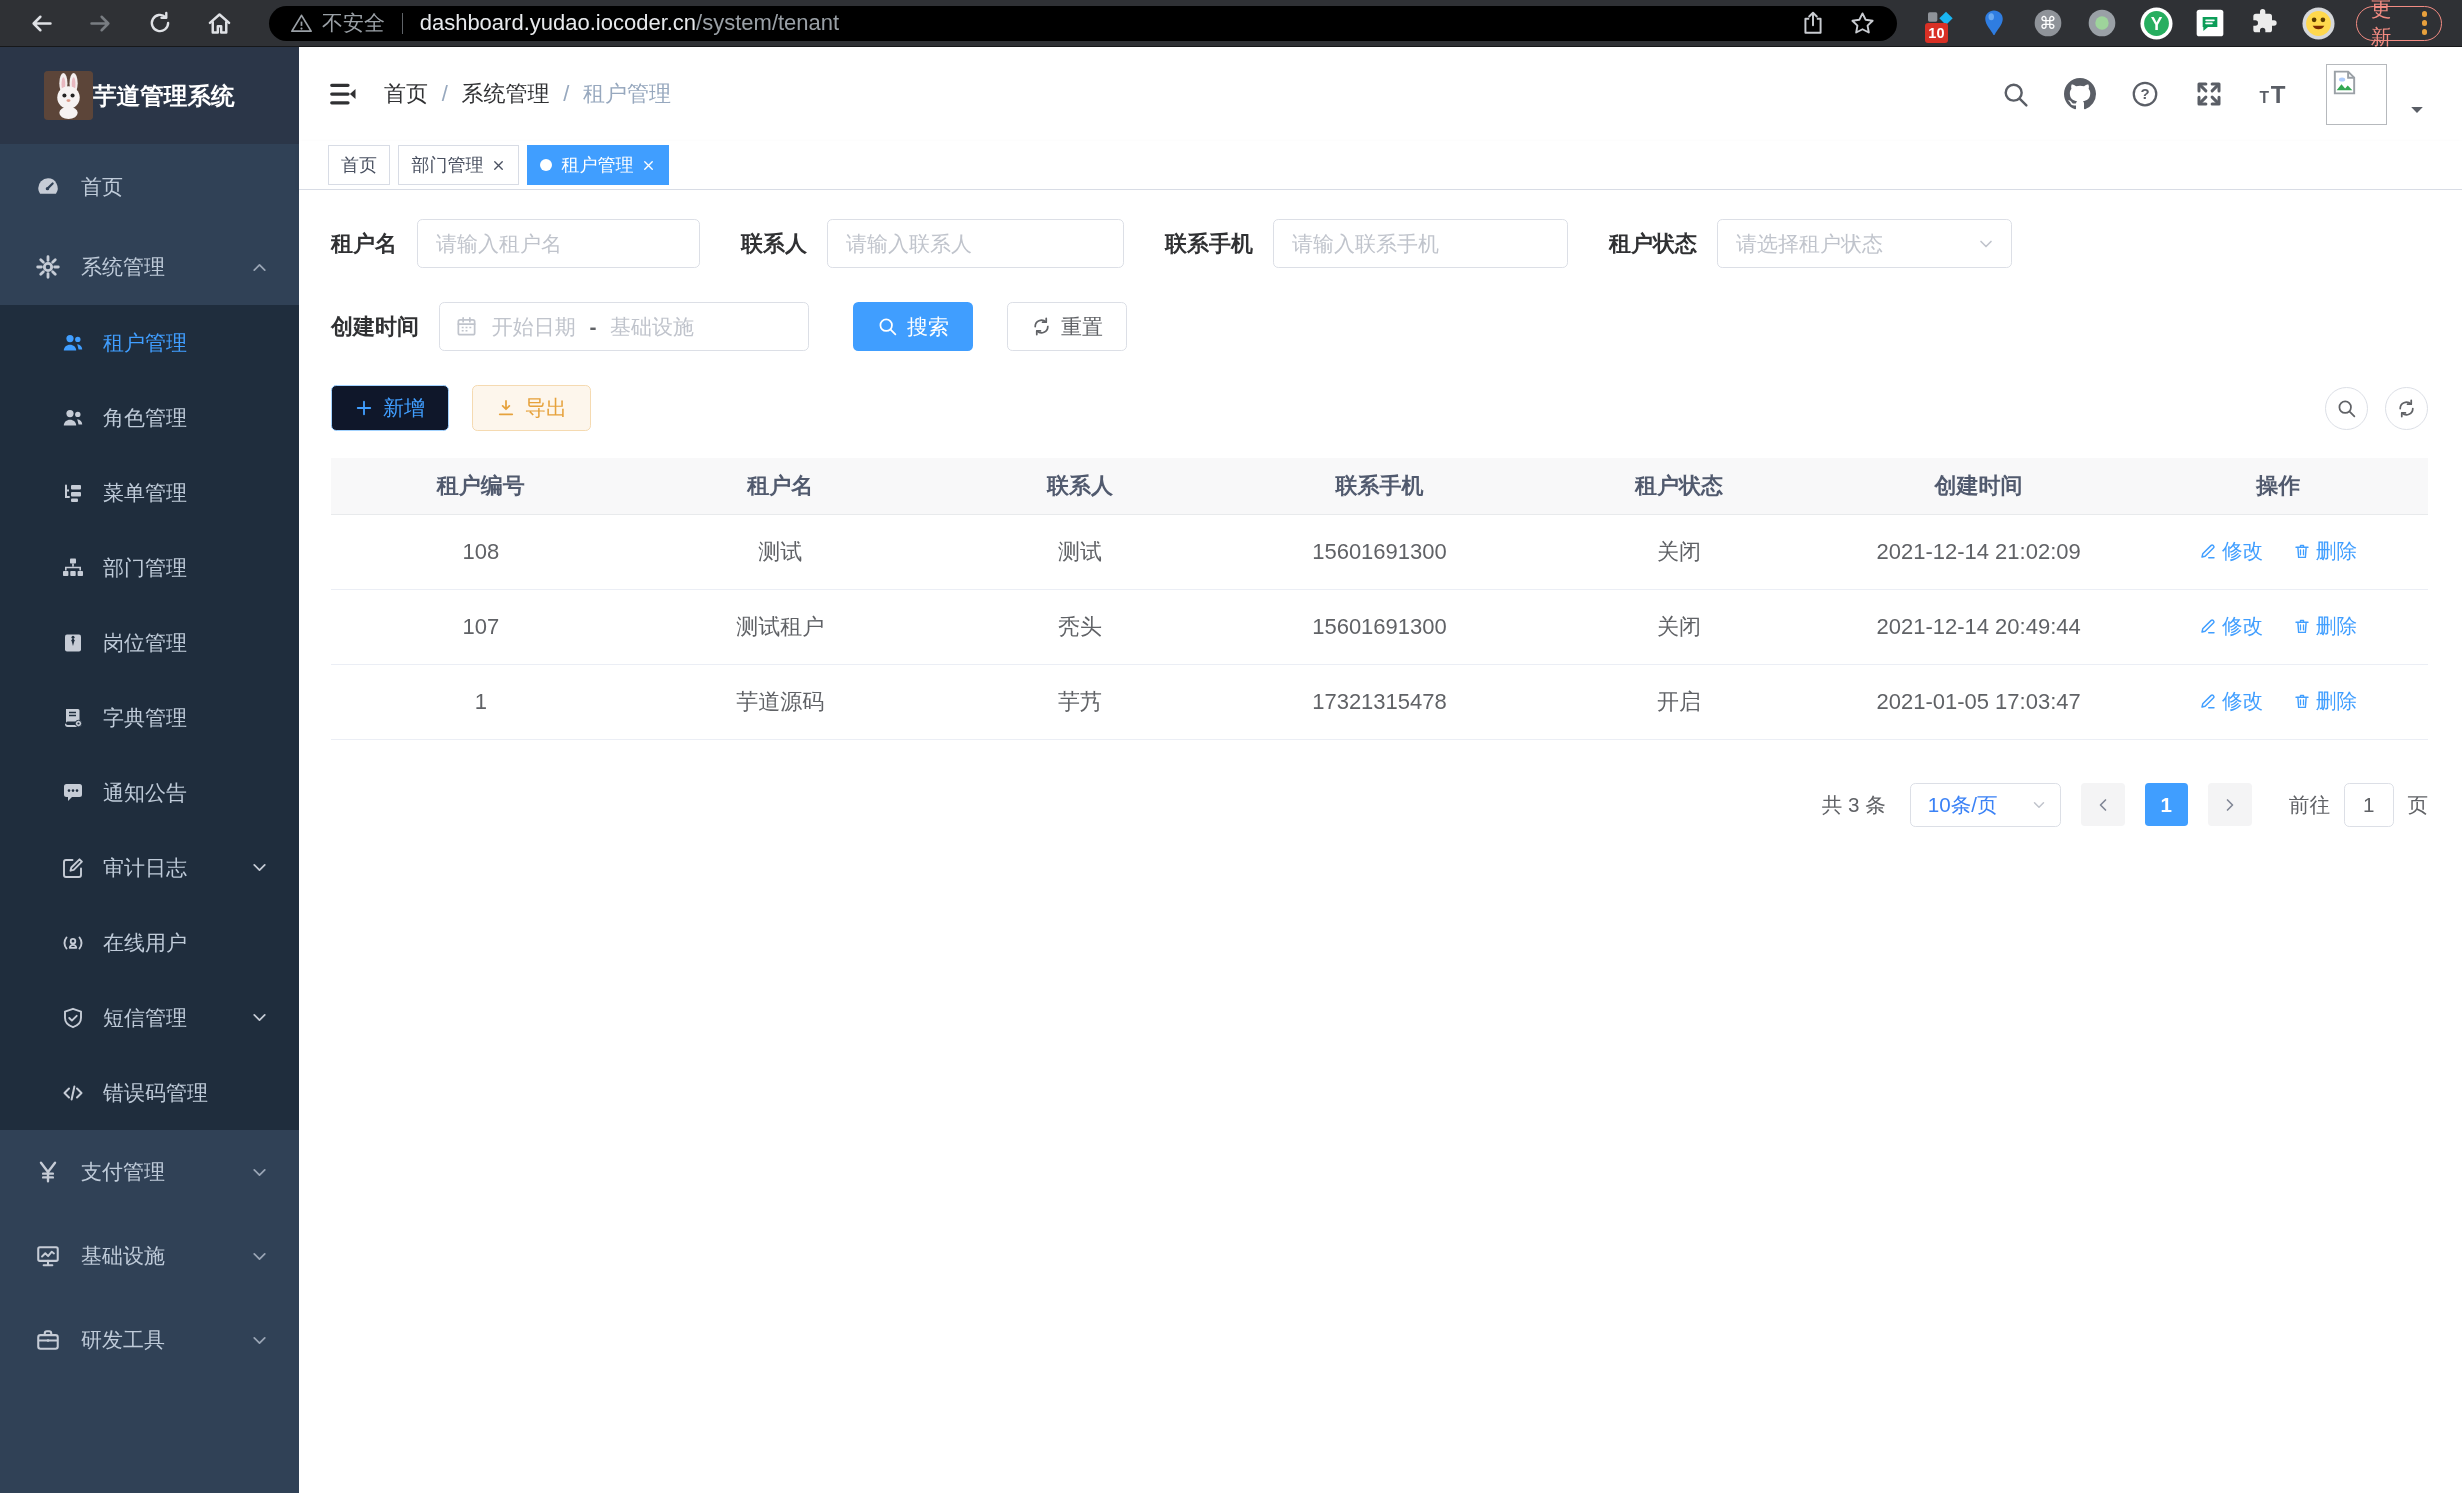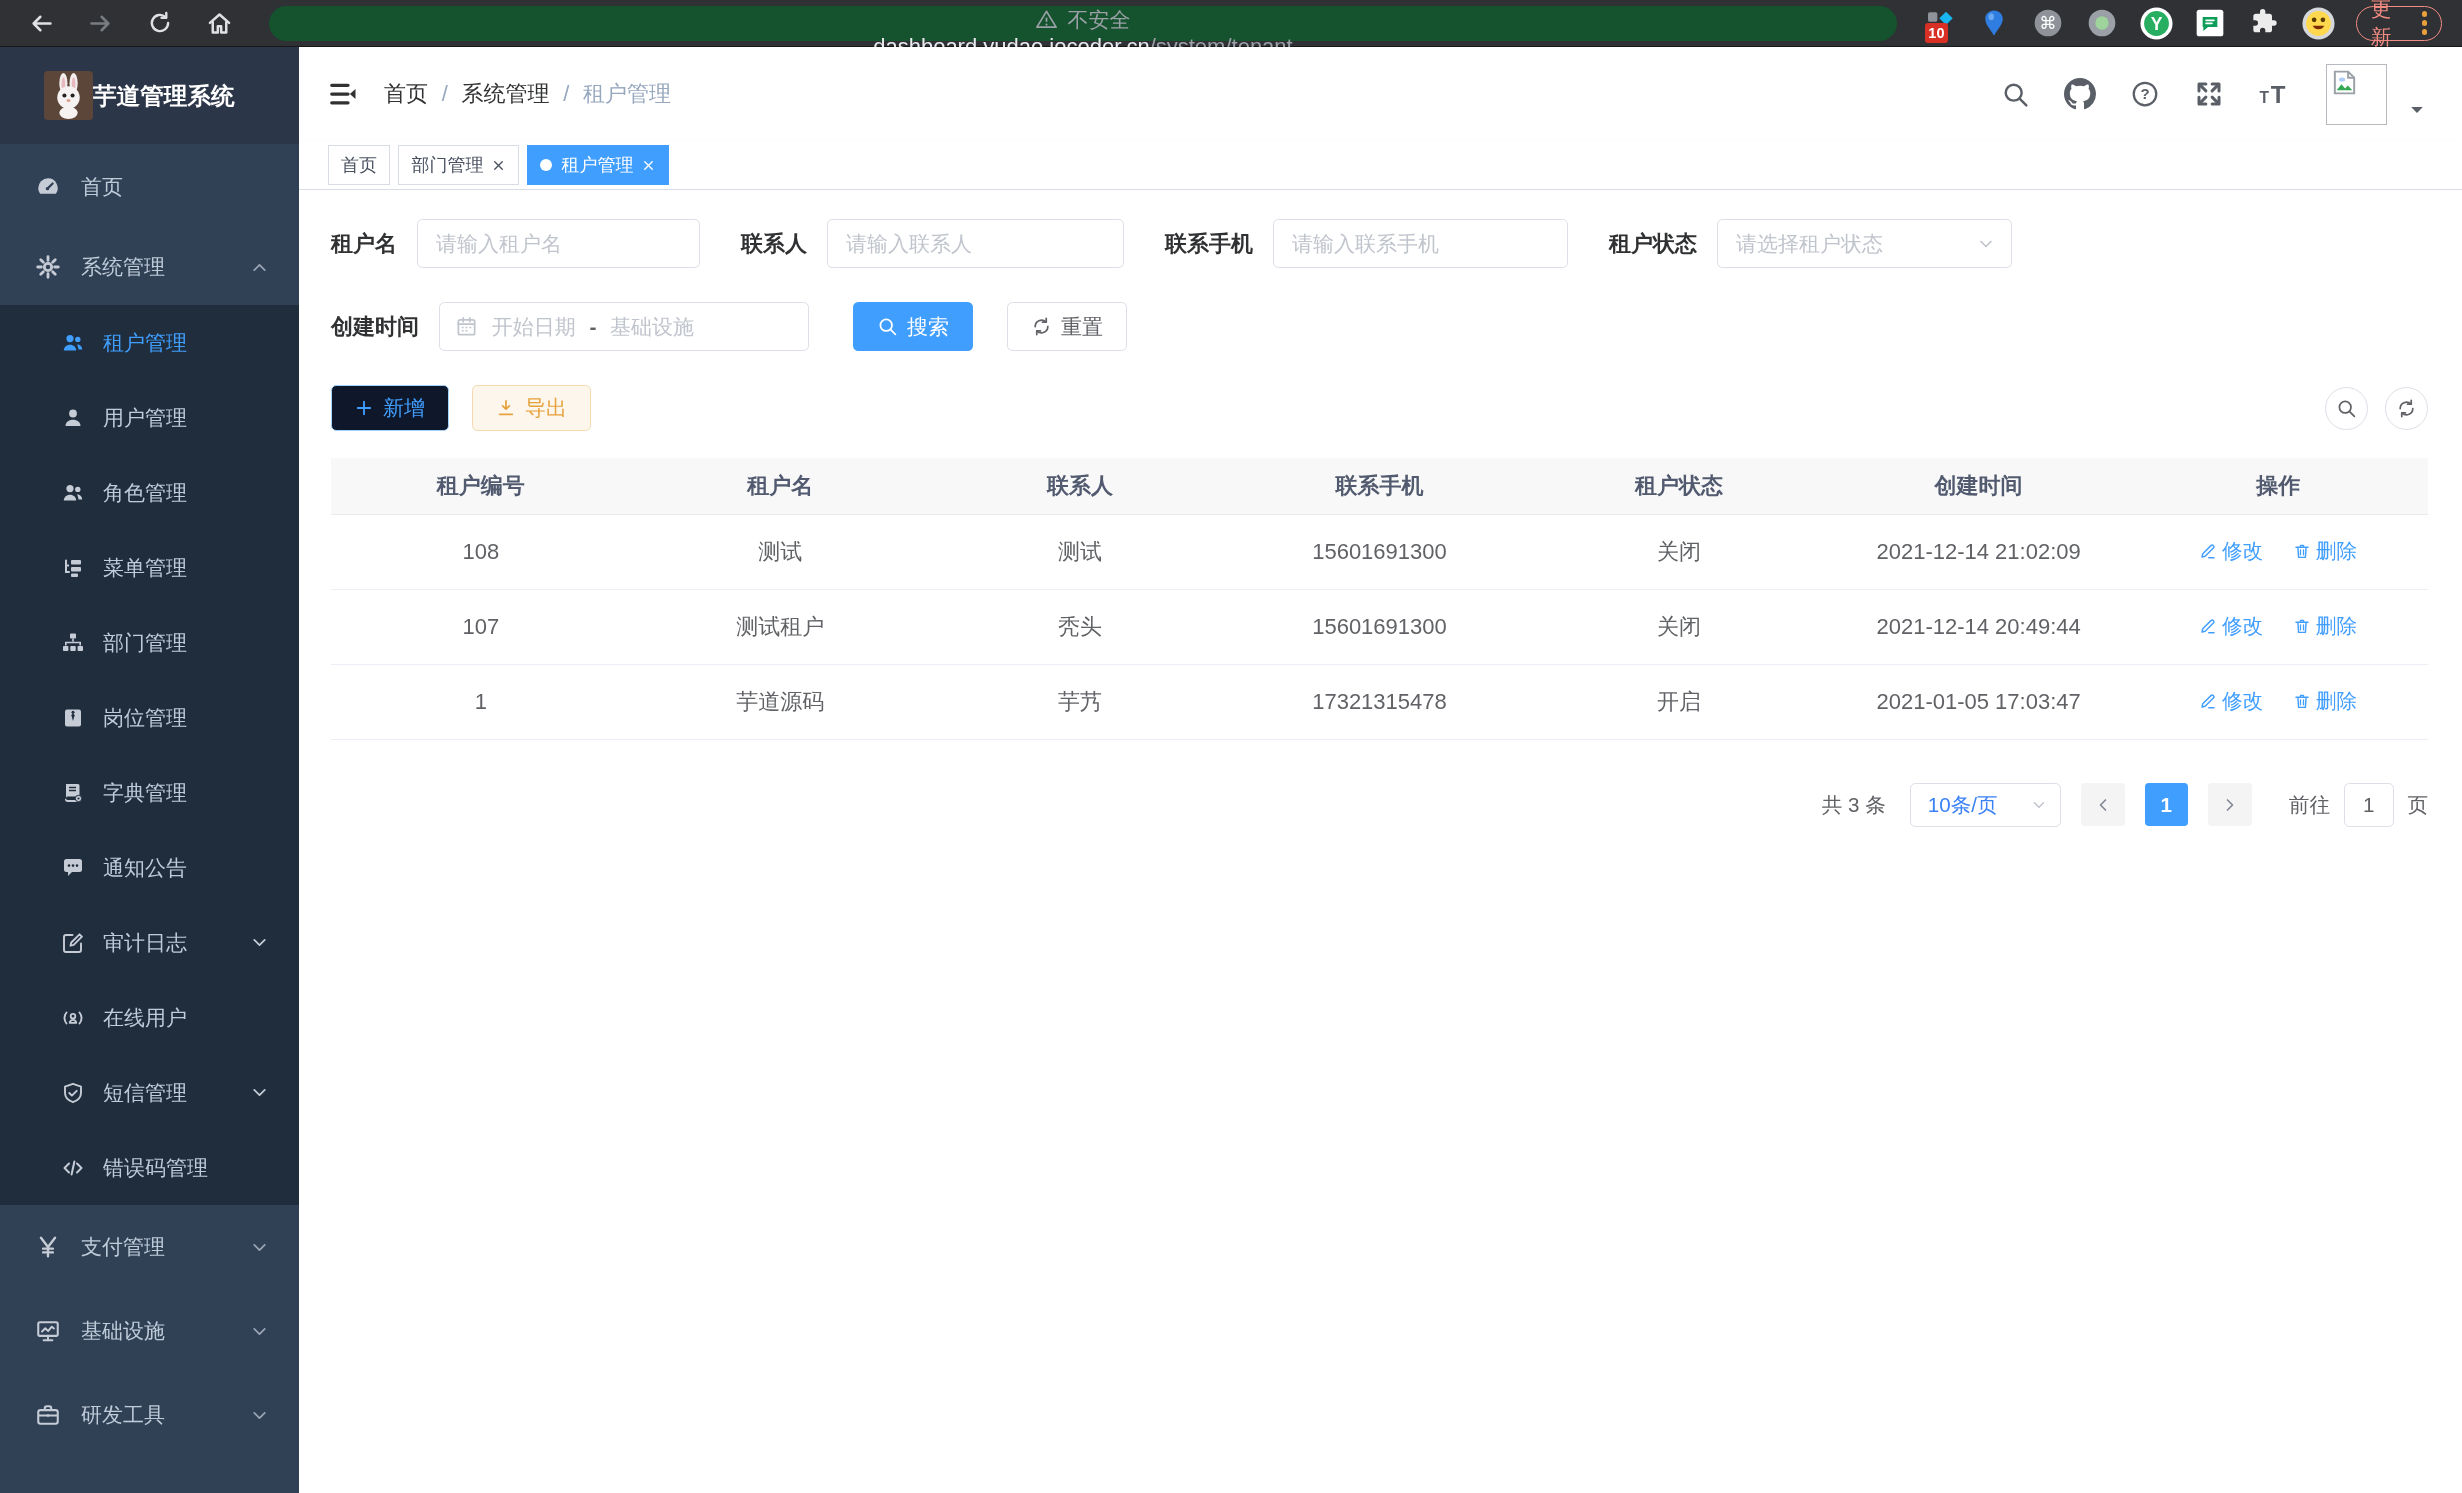--- a/index.html
+++ b/index.html
@@ -3,21 +3,21 @@
 <meta charset="utf-8">
 <style>
   * { margin:0; padding:0; box-sizing:border-box; }
   html,body { width:2462px; height:1494px; font-family:"Liberation Sans","DejaVu Sans",sans-serif; background:#fff; overflow:hidden; }
   .ic { display:inline-block; vertical-align:middle; flex:none; }
 
   
   .browser-bar { height:47px; background:#2f3135; border-bottom:0.8px solid #17181a; display:flex; align-items:center; padding:0 20px; }
   .nav-btn { width:43px; height:43px; display:flex; align-items:center; justify-content:center; color:#dfe1e5; margin-right:17px; cursor:pointer; }
   .nav-btn.dim { color:#797d82; }
-  .omnibox { width:1645px; height:35px; background:#14532d; border-radius:17.5px; display:flex; align-items:center; padding:0 21px; margin-left:10.7px;flex-direction:column; }
+  .omnibox { width:1645px; height:35px; background:#000000; border-radius:17.5px; display:flex; align-items:center; padding:0 21px; margin-left:10.7px; }
   .omni-chip { display:flex; align-items:center; color:#9aa0a6; font-size:21px; gap:9px; }
   .omni-sep { width:0.8px; height:21px; background:#5f6368; margin:0 17px; }
   .omni-url { font-size:22px; color:#e8eaed; white-space:nowrap; }
   .omni-url .path { color:#9aa0a6; }
   .omni-right { margin-left:auto; display:flex; align-items:center; gap:23px; color:#c9ccd1; }
   .ext-row { display:flex; align-items:center; gap:20px; margin-left:26px; }
   .ext { width:34px; height:34px; position:relative; display:flex; align-items:center; justify-content:center; cursor:pointer; }
   .badge10 { position:absolute; left:1.5px; bottom:-3px; background:#d93025; color:#fff; font-size:14.5px; line-height:20px; padding:0 3.8px; border-radius:3px; font-weight:bold; }
   .upd-btn { margin-left:21px; height:35px; border:1.9px solid #f28b82; border-radius:17.5px; display:flex; align-items:center; gap:10.7px; padding:0 13.7px; cursor:pointer; }
   .upd-btn .upd-txt { color:#f28b82; font-size:20.6px; }
@@ -442,26 +442,20 @@
           <use href="#i-chev"></use>
         </svg>
     </div>
 
     <div class="submenu">
       <div class="sub-item active">
         <svg class="ic" width="24" height="24" viewBox="0 0 32 32">
             <use href="#i-users"></use>
           </svg>
         <span>租户管理</span>
-      </div>
-      <div class="sub-item">
-        <svg class="ic" width="24" height="24" viewBox="0 0 32 32">
-            <use href="#i-user"></use>
-          </svg>
-        <span>用户管理</span>
       </div>
       <div class="sub-item">
         <svg class="ic" width="24" height="24" viewBox="0 0 32 32">
             <use href="#i-users"></use>
           </svg>
         <span>角色管理</span>
       </div>
       <div class="sub-item">
         <svg class="ic" width="24" height="24" viewBox="0 0 32 32">
             <use href="#i-tree"></use>

